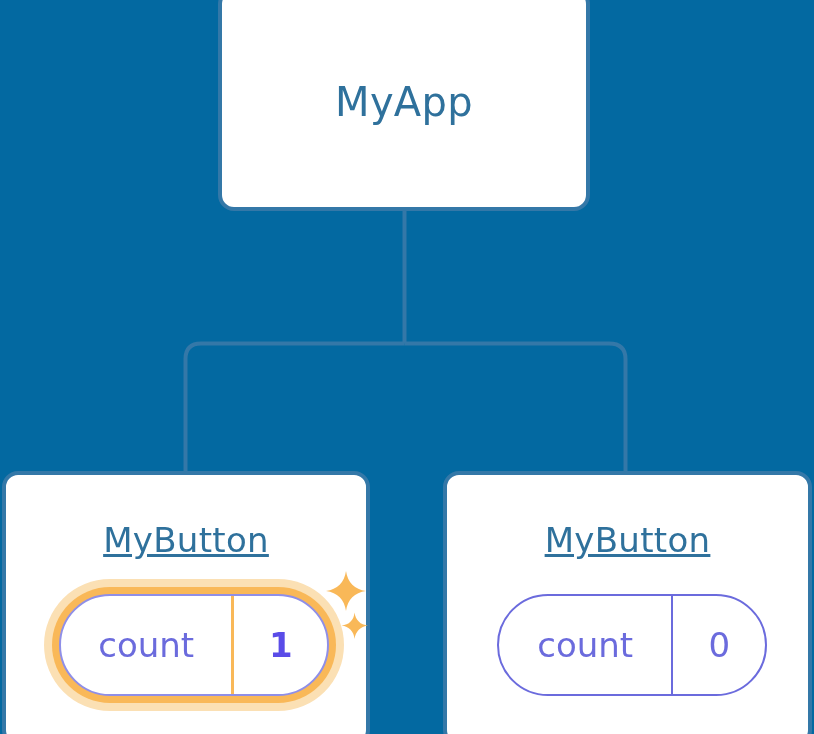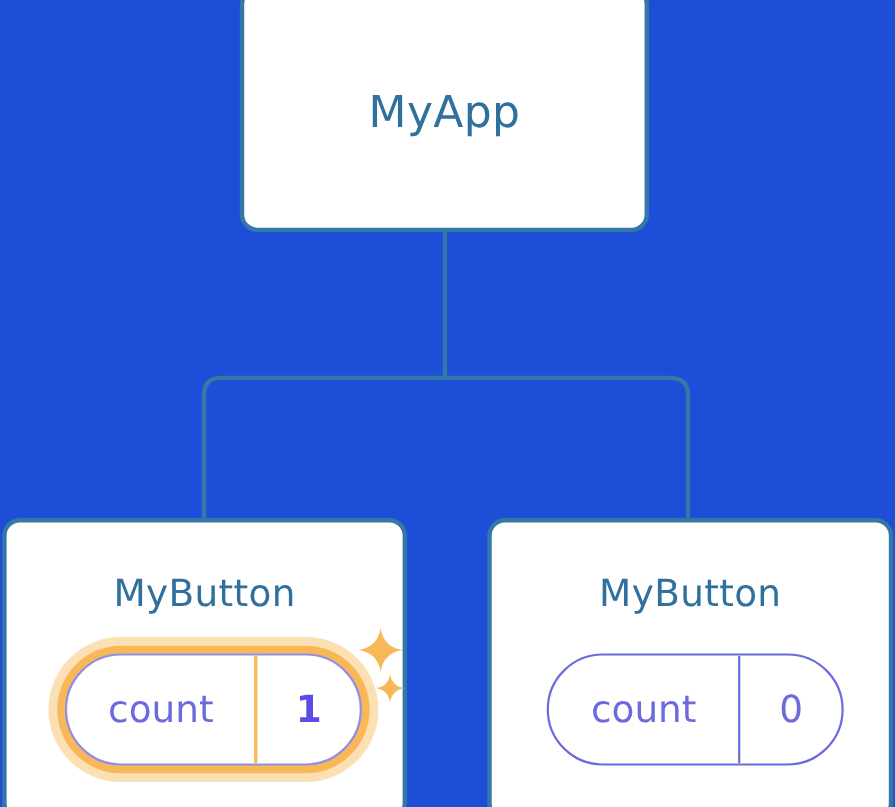--- a/index.html
+++ b/index.html
@@ -11,21 +11,21 @@
     width: 814px;
     height: 734px;
     background: #4c6b75;
     font-family: "DejaVu Sans", "Liberation Sans", sans-serif;
     overflow: hidden;
   }
   #stage {
     position: relative;
     width: 814px;
     height: 734px;
-    background: #1d4ed8;
+    background: #0369a1;
   }
 
   
   #connectors {
     position: absolute;
     left: 0;
     top: 0;
     width: 814px;
     height: 734px;
     pointer-events: none;
@@ -71,20 +71,21 @@
   #card-right {
     left: 443px;
     top: 471px;
     width: 369px;
     height: 275px;
   }
   .leaf .card-title {
     top: 44px;
     font-size: 34px;
     line-height: 42px;
+    text-decoration: underline;
   }
 
   
   .pill {
     position: absolute;
     box-sizing: border-box;
     display: flex;
     align-items: stretch;
     background: #ffffff;
     border: 2px solid #6b6bdd;

